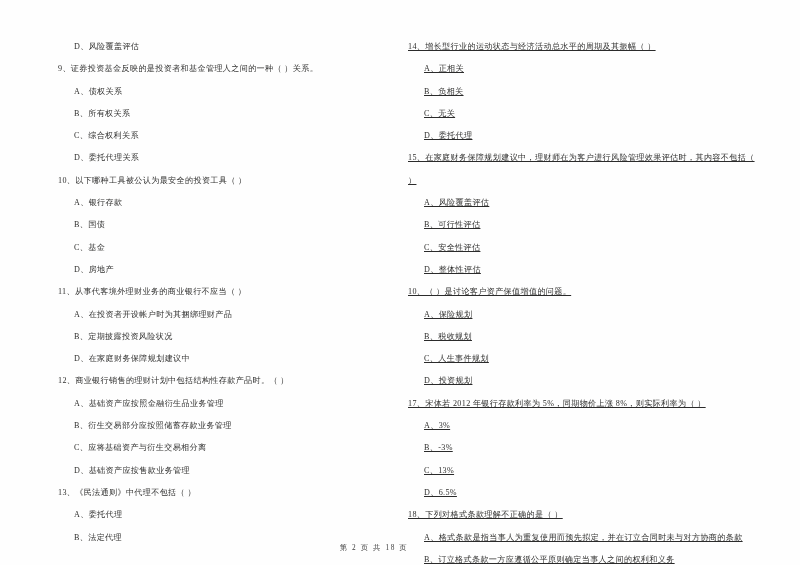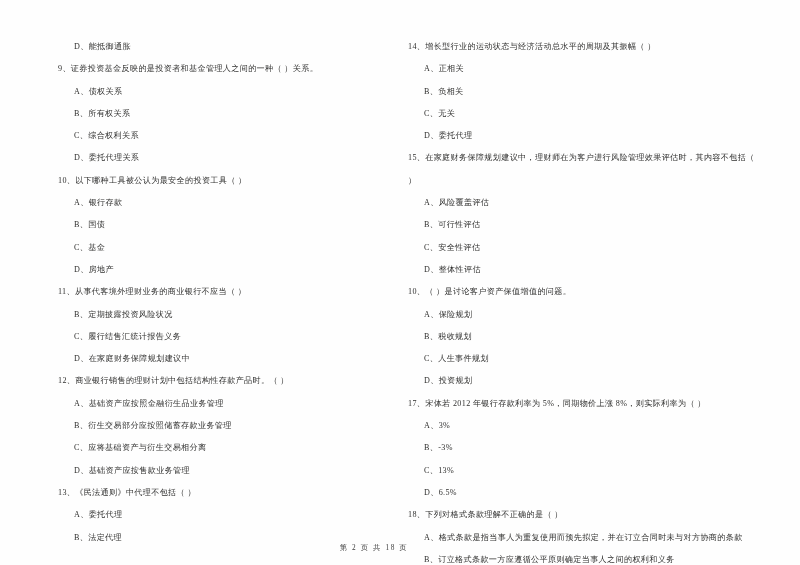--- a/index.html
+++ b/index.html
@@ -29,20 +29,21 @@
     display: flex;
     flex-direction: row;
   }
   .col {
     width: 400px;
     padding: 0 28px 0 58px;
     box-sizing: border-box;
   }
   .col.right {
     padding: 0 24px 0 8px;
+    text-decoration: underline;
   }
   .q-block {
     margin-bottom: 0;
   }
   .q-stem {
     font-size: 8.1px;
     line-height: 22.3px;
     letter-spacing: 0.35px;
     color: #30302f;
     white-space: nowrap;
@@ -76,42 +77,42 @@
 </style>
 </head>
 <body>
 
 <div class="page">
 
   <div class="columns">
 
     <div class="col left">
 
-      <div class="q-opt">D、能抵御通胀</div>
+      <div class="q-opt">D、风险覆盖评估</div>
 
       <div class="q-block">
         <div class="q-stem">9、证券投资基金反映的是投资者和基金管理人之间的一种（       ）关系。</div>
         <div class="q-opt">A、债权关系</div>
         <div class="q-opt">B、所有权关系</div>
         <div class="q-opt">C、综合权利关系</div>
         <div class="q-opt">D、委托代理关系</div>
       </div>
 
       <div class="q-block">
         <div class="q-stem">10、以下哪种工具被公认为最安全的投资工具（       ）</div>
         <div class="q-opt">A、银行存款</div>
         <div class="q-opt">B、国债</div>
         <div class="q-opt">C、基金</div>
         <div class="q-opt">D、房地产</div>
       </div>
 
       <div class="q-block">
         <div class="q-stem">11、从事代客境外理财业务的商业银行不应当（       ）</div>
+        <div class="q-opt">A、在投资者开设帐户时为其捆绑理财产品</div>
         <div class="q-opt">B、定期披露投资风险状况</div>
-        <div class="q-opt">C、履行结售汇统计报告义务</div>
         <div class="q-opt">D、在家庭财务保障规划建议中</div>
       </div>
 
       <div class="q-block">
         <div class="q-stem">12、商业银行销售的理财计划中包括结构性存款产品时。（       ）</div>
         <div class="q-opt">A、基础资产应按照金融衍生品业务管理</div>
         <div class="q-opt">B、衍生交易部分应按照储蓄存款业务管理</div>
         <div class="q-opt">C、应将基础资产与衍生交易相分离</div>
         <div class="q-opt">D、基础资产应按售款业务管理</div>
       </div>

